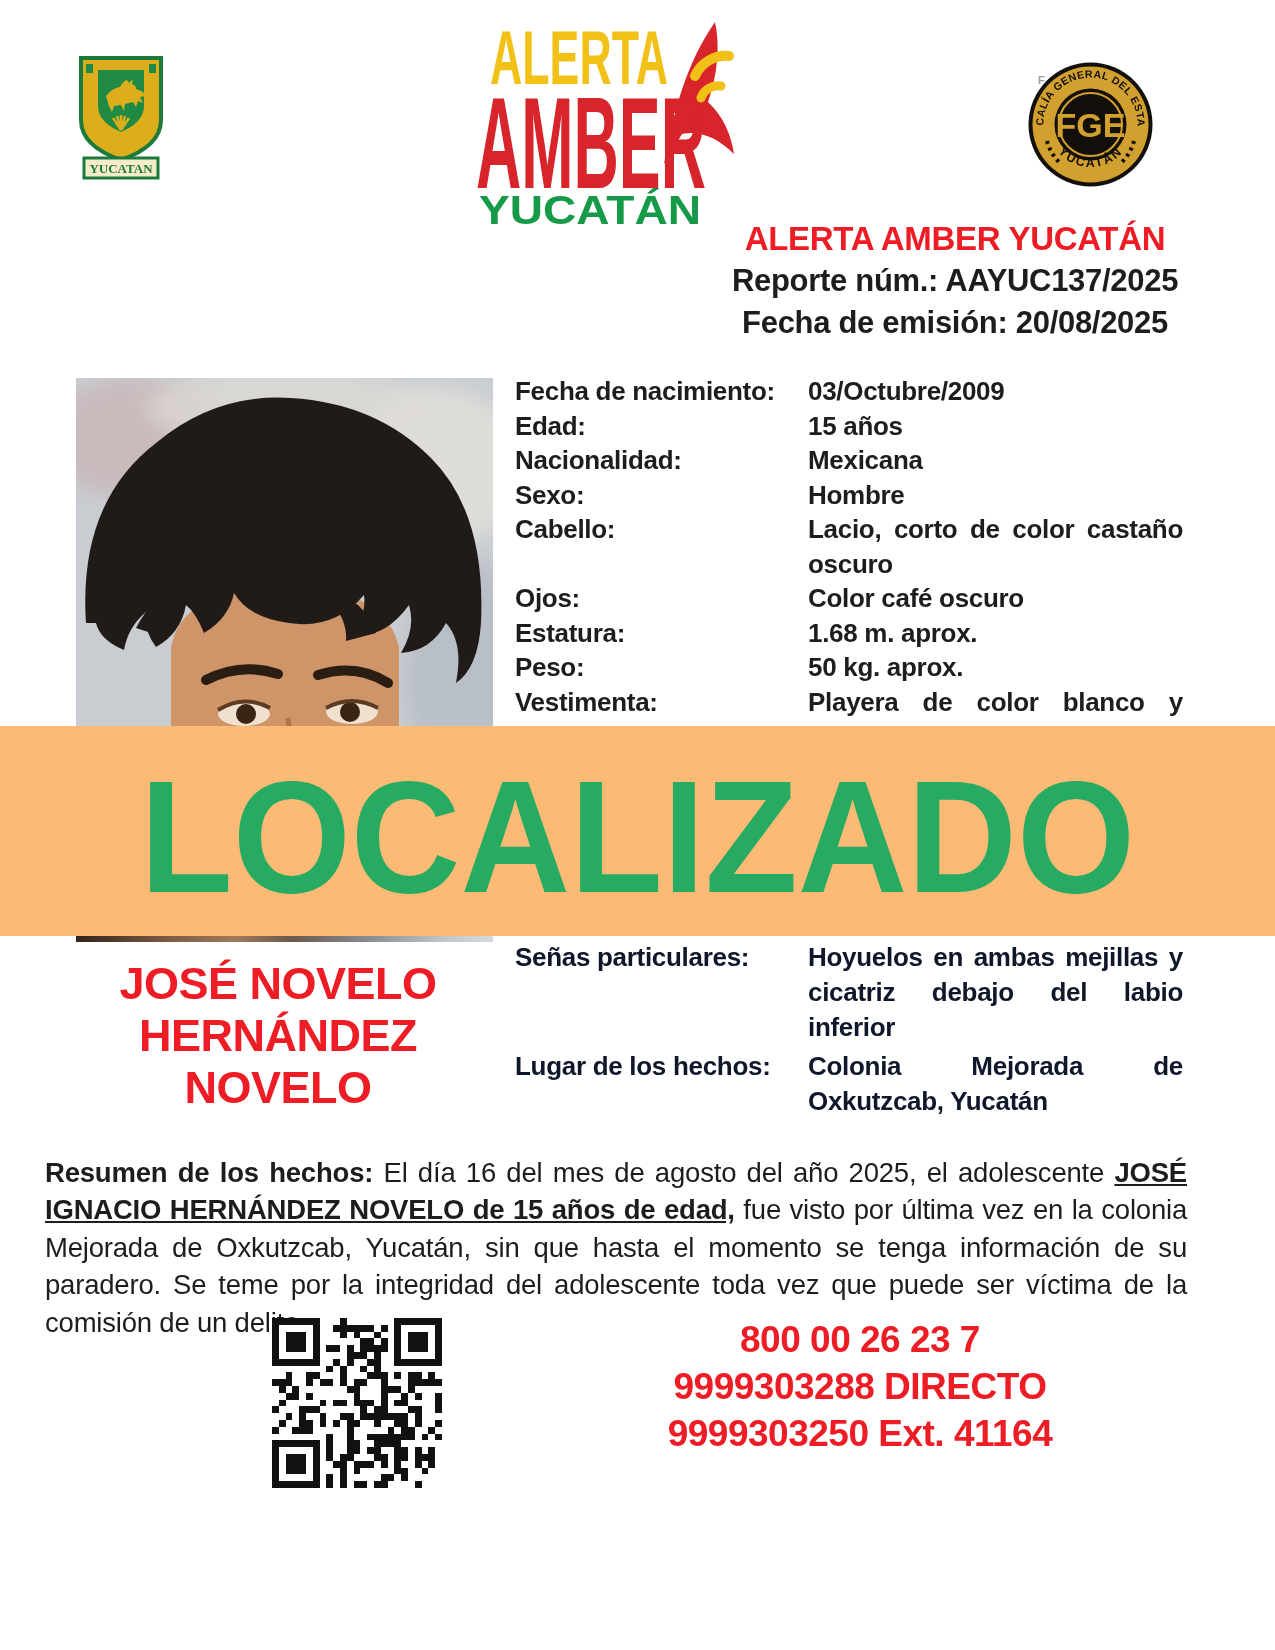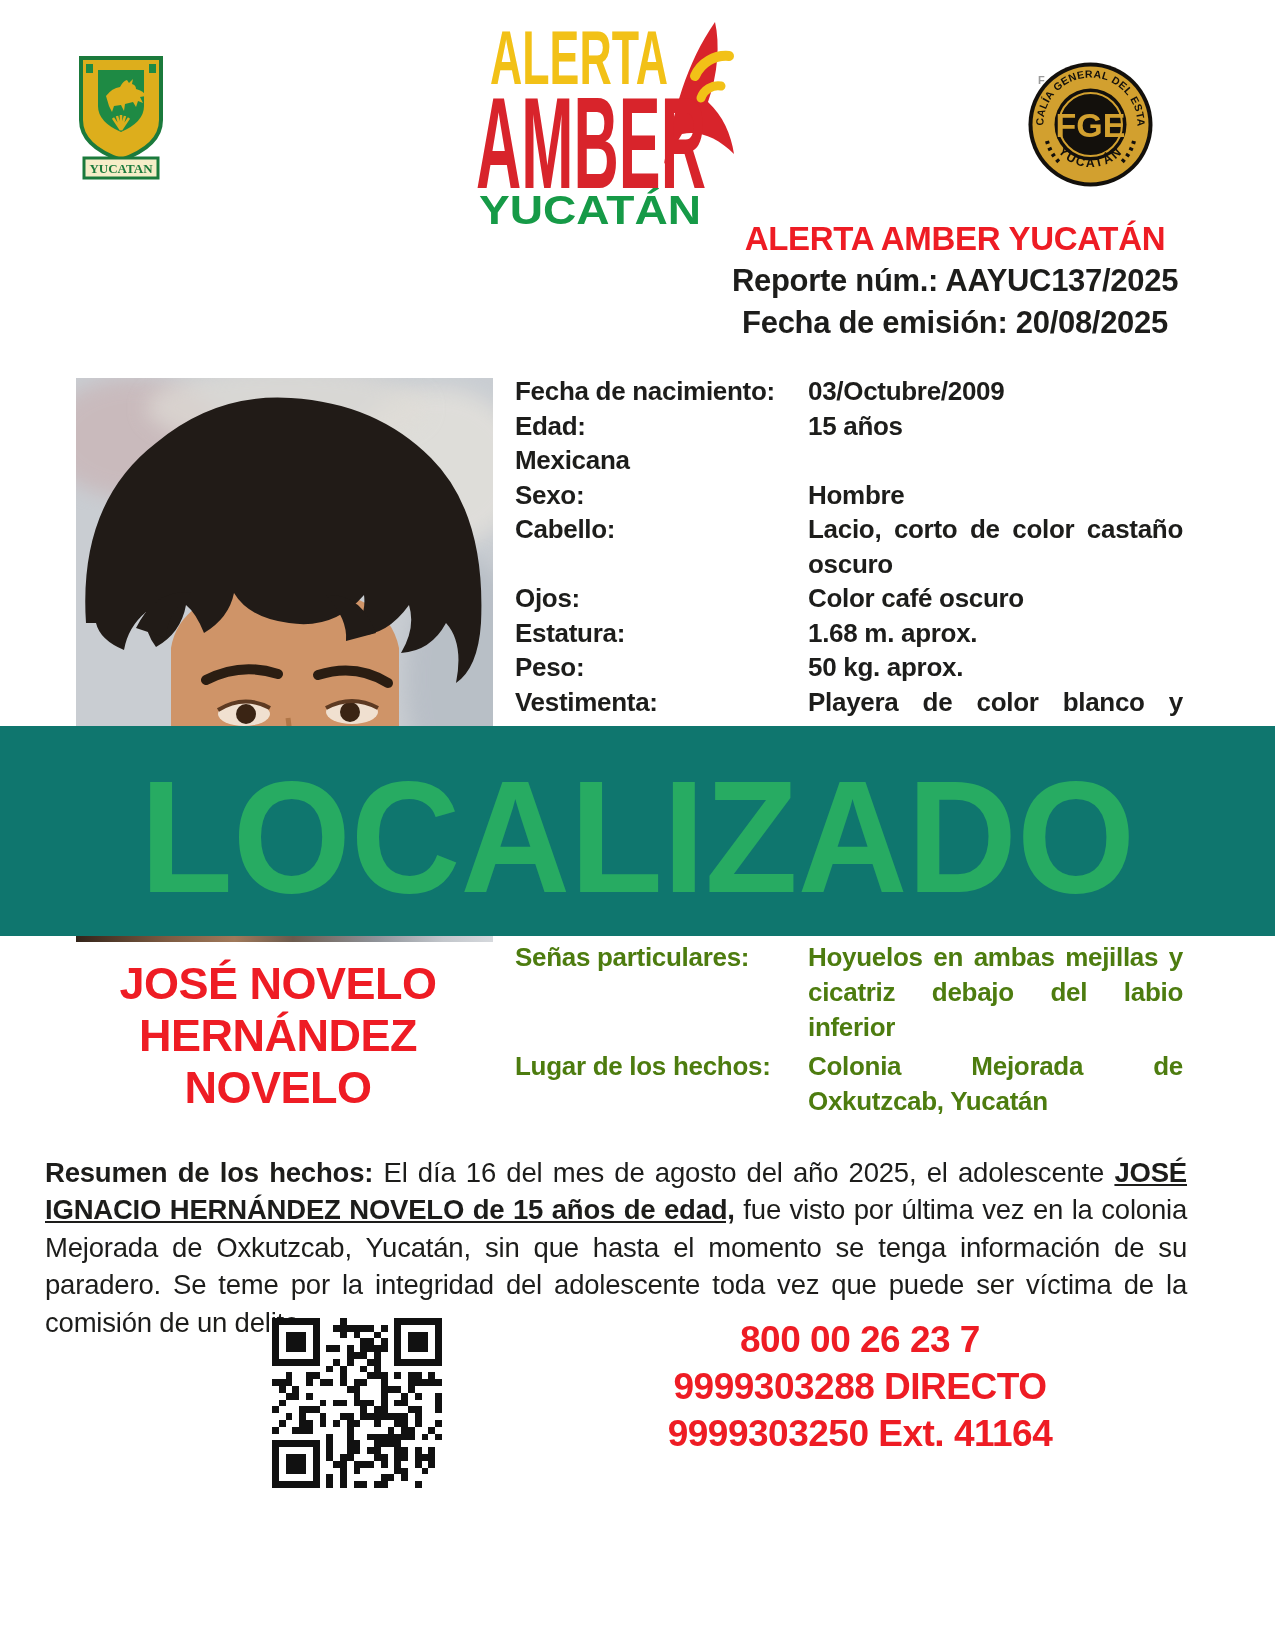--- a/index.html
+++ b/index.html
@@ -20,29 +20,29 @@
   .photo{position:absolute;left:76px;top:378px;width:417px;height:563px;overflow:hidden;}
   .photo svg{display:block;}
 
   
   .details{position:absolute;left:515px;top:374px;width:668px;letter-spacing:-0.3px;}
   .drow{display:flex;line-height:34.5px;font-size:26px;color:#1d1d1b;}
   .dlabel{width:293px;flex:0 0 293px;font-weight:700;}
   .dvalue{flex:1;font-weight:700;text-align:justify;text-align-last:left;}
 
   
-  .overlay{position:absolute;left:0;top:726px;width:1275px;height:210px;background:#0f766e;}
+  .overlay{position:absolute;left:0;top:726px;width:1275px;height:210px;background:#fdba74;}
   .localizado-svg{position:absolute;left:138px;top:34px;}
   .photo-sliver{position:absolute;left:76px;top:936px;width:417px;height:6px;
     background:linear-gradient(90deg,#33241a 0%,#7d5b42 22%,#a0795a 38%,#6b5a4d 52%,#8e9298 72%,#c2c6cb 88%,#d6d9dd 100%);}
 
   
   .name-block{position:absolute;left:40px;top:958px;width:476px;text-align:center;color:#ee1c24;font-weight:700;font-size:45px;line-height:52px;letter-spacing:-0.5px;}
   .details2{position:absolute;left:515px;top:940px;width:668px;letter-spacing:-0.3px;}
-  .d2row{display:flex;line-height:35px;font-size:26px;color:#4d7c0f;margin-bottom:4px;}
+  .d2row{display:flex;line-height:35px;font-size:26px;color:#0f172a;margin-bottom:4px;}
 
   
   .summary{position:absolute;left:45px;top:1126px;width:1142px;font-size:27.5px;line-height:37.5px;color:#1d1d1b;text-align:justify;letter-spacing:-0.2px;}
   .summary .lead{font-weight:700;}
   .summary .bold-ul{font-weight:700;text-decoration:underline;}
 
   
   .qr{position:absolute;left:272px;top:1318px;width:170px;height:170px;}
   .phones{position:absolute;left:600px;top:1316px;width:520px;text-align:center;color:#ee1c24;font-weight:700;font-size:37px;line-height:47px;letter-spacing:-0.5px;}
 </style>
@@ -158,20 +158,21 @@
   <div class="details">
     <div class="drow">
       <div class="dlabel">Fecha de nacimiento:</div>
       <div class="dvalue">03/Octubre/2009</div>
     </div>
     <div class="drow">
       <div class="dlabel">Edad:</div>
       <div class="dvalue">15 años</div>
     </div>
     <div class="drow">
+      <div class="dlabel">Nacionalidad:</div>
       <div class="dvalue">Mexicana</div>
     </div>
     <div class="drow">
       <div class="dlabel">Sexo:</div>
       <div class="dvalue">Hombre</div>
     </div>
     <div class="drow">
       <div class="dlabel">Cabello:</div>
       <div class="dvalue">Lacio, corto de color castaño oscuro</div>
     </div>

